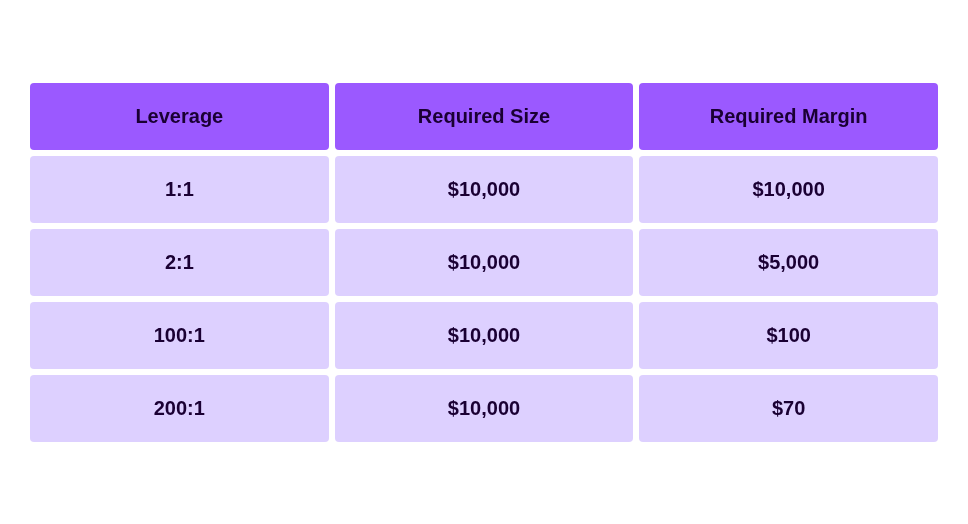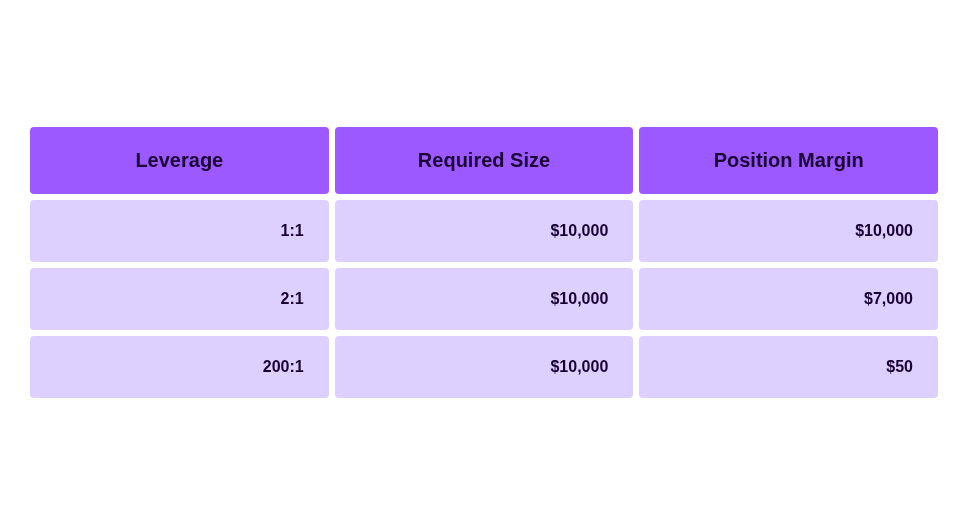--- a/index.html
+++ b/index.html
@@ -37,22 +37,22 @@
       font-size: 20px;
       text-align: center;
       padding: 22px 24px;
       border-radius: 4px;
     }
 
     tbody tr td {
       background-color: #ddd0ff;
       color: #1a0033;
       font-weight: bold;
-      font-size: 16px;
-      text-align: right;
+      font-size: 20px;
+      text-align: center;
       padding: 22px 25px;
       border-radius: 4px;
     }
 
     col.leverage-col {
       width: 33%;
     }
     col.position-col {
       width: 33%;
     }
@@ -67,34 +67,39 @@
   <table>
     <colgroup>
       <col class="leverage-col">
       <col class="position-col">
       <col class="margin-col">
     </colgroup>
     <thead>
       <tr>
         <th>Leverage</th>
         <th>Required Size</th>
-        <th>Position Margin</th>
+        <th>Required Margin</th>
       </tr>
     </thead>
     <tbody id="table-body">
     <tr>
           <td>1:1</td>
           <td>$10,000</td>
           <td>$10,000</td>
         </tr>
         <tr>
           <td>2:1</td>
           <td>$10,000</td>
-          <td>$7,000</td>
+          <td>$5,000</td>
+        </tr>
+        <tr>
+          <td>100:1</td>
+          <td>$10,000</td>
+          <td>$100</td>
         </tr>
         <tr>
           <td>200:1</td>
           <td>$10,000</td>
-          <td>$50</td>
+          <td>$70</td>
         </tr>
       </tbody>
   </table>
 </div>
 
 </body></html>

